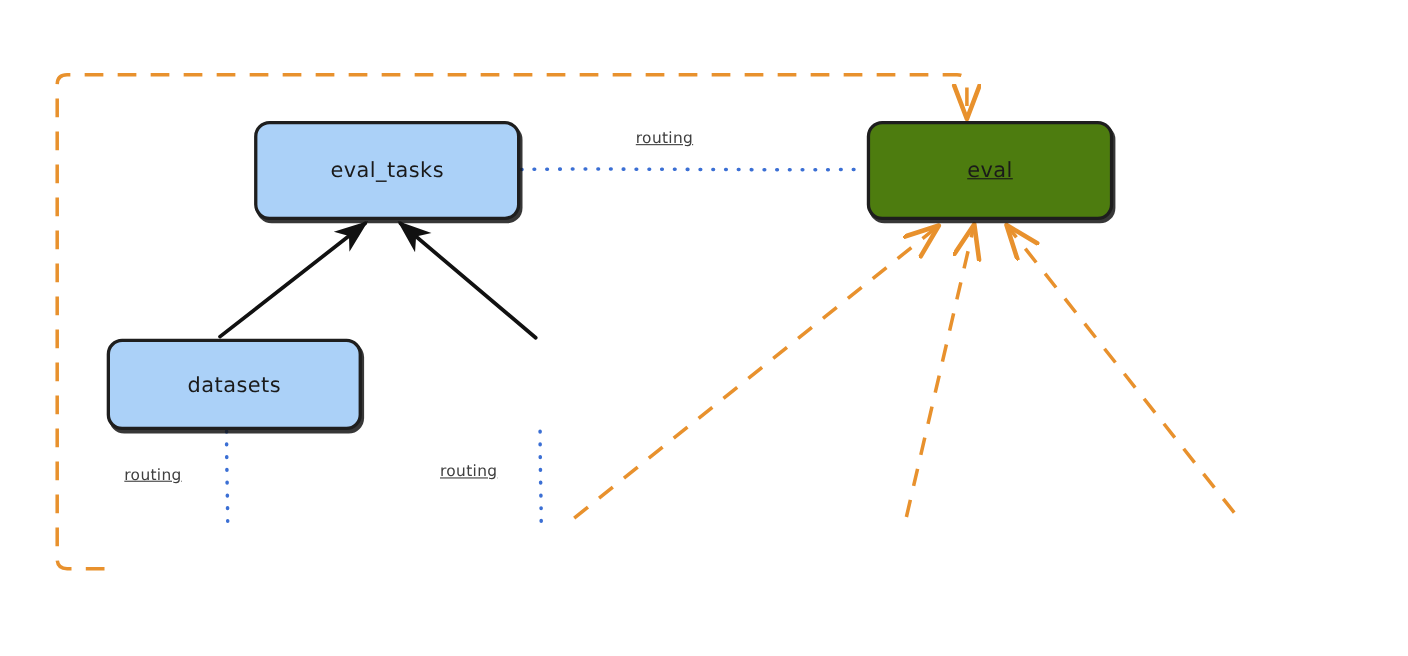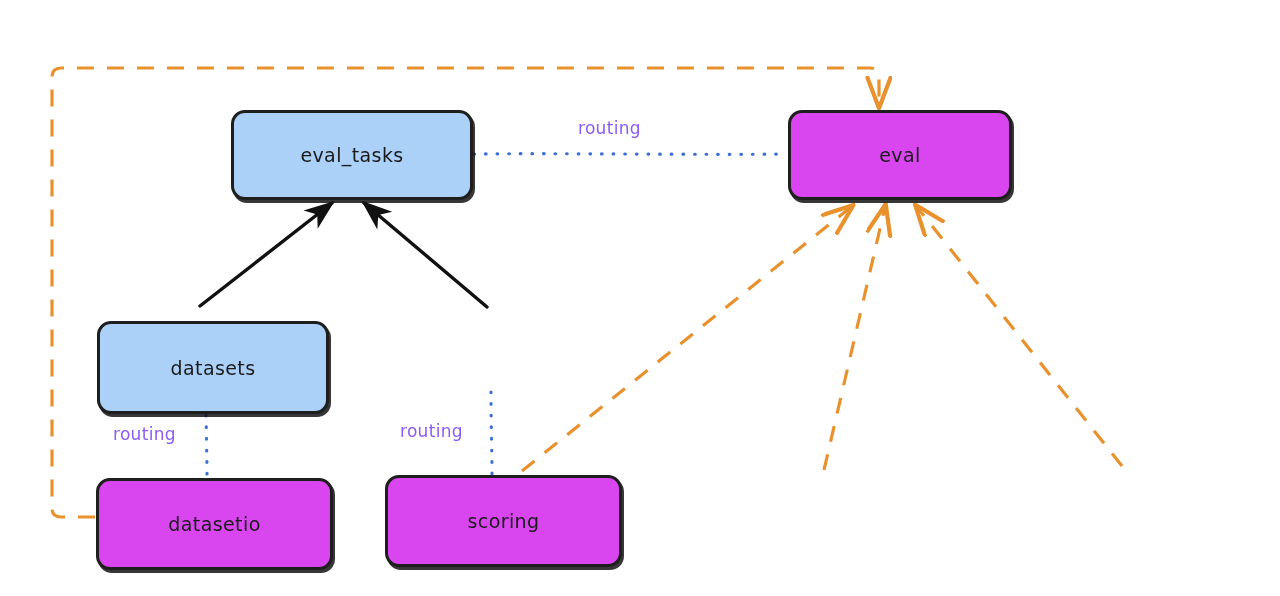--- a/index.html
+++ b/index.html
@@ -33,29 +33,30 @@
     display: flex;
     align-items: center;
     justify-content: center;
     font-family: "DejaVu Sans", sans-serif;
     font-size: 19px;
     color: #1a1a1a;
     letter-spacing: 0.4px;
     box-shadow: 2px 3px 0 rgba(20,20,20,0.85);
   }
   .node.blue  { background: #abd1f8; }
-  .node.green { background: #d946ef; }
+  .node.green { background: #4d7c0f; text-decoration: underline; }
 
   .edge-label {
     position: absolute;
     font-family: "DejaVu Sans", sans-serif;
-    font-size: 17px;
-    color: #8b5cf6;
+    font-size: 14px;
+    color: #404040;
     white-space: nowrap;
     letter-spacing: 0.3px;
+    text-decoration: underline;
   }
 </style>
 </head>
 <body>
 
 <div id="canvas">
 
   <svg id="edges" viewBox="0 0 1280 596" xmlns="http://www.w3.org/2000/svg">
     <defs>
       <marker id="arrow-black" markerWidth="11" markerHeight="11" refX="8.5" refY="4" orient="auto" markerUnits="strokeWidth">
@@ -104,32 +105,26 @@
   </svg>
 
   <div class="node blue" style="left:231px; top:110px; width:242px; height:90px;">
     <span>eval_tasks</span>
   </div>
 
   <div class="node green" style="left:788px; top:110px; width:224px; height:90px;">
     <span>eval</span>
   </div>
 
-  <div class="node blue" style="left:97px; top:308px; width:232px; height:93px;margin-top:13px;">
+  <div class="node blue" style="left:97px; top:308px; width:232px; height:83px;">
     <span>datasets</span>
   </div>
 
 
-  <div class="node green" style="left:96px; top:478px; width:237px; height:92px;">
-    <span>datasetio</span>
-  </div>
 
-  <div class="node green" style="left:385px; top:475px; width:237px; height:92px;">
-    <span>scoring</span>
-  </div>
 
 
 
   <div class="edge-label" style="left:578px; top:118px;">routing</div>
 
   <div class="edge-label" style="left:113px; top:424px;">routing</div>
 
   <div class="edge-label" style="left:400px; top:421px;">routing</div>
 
 </div>

